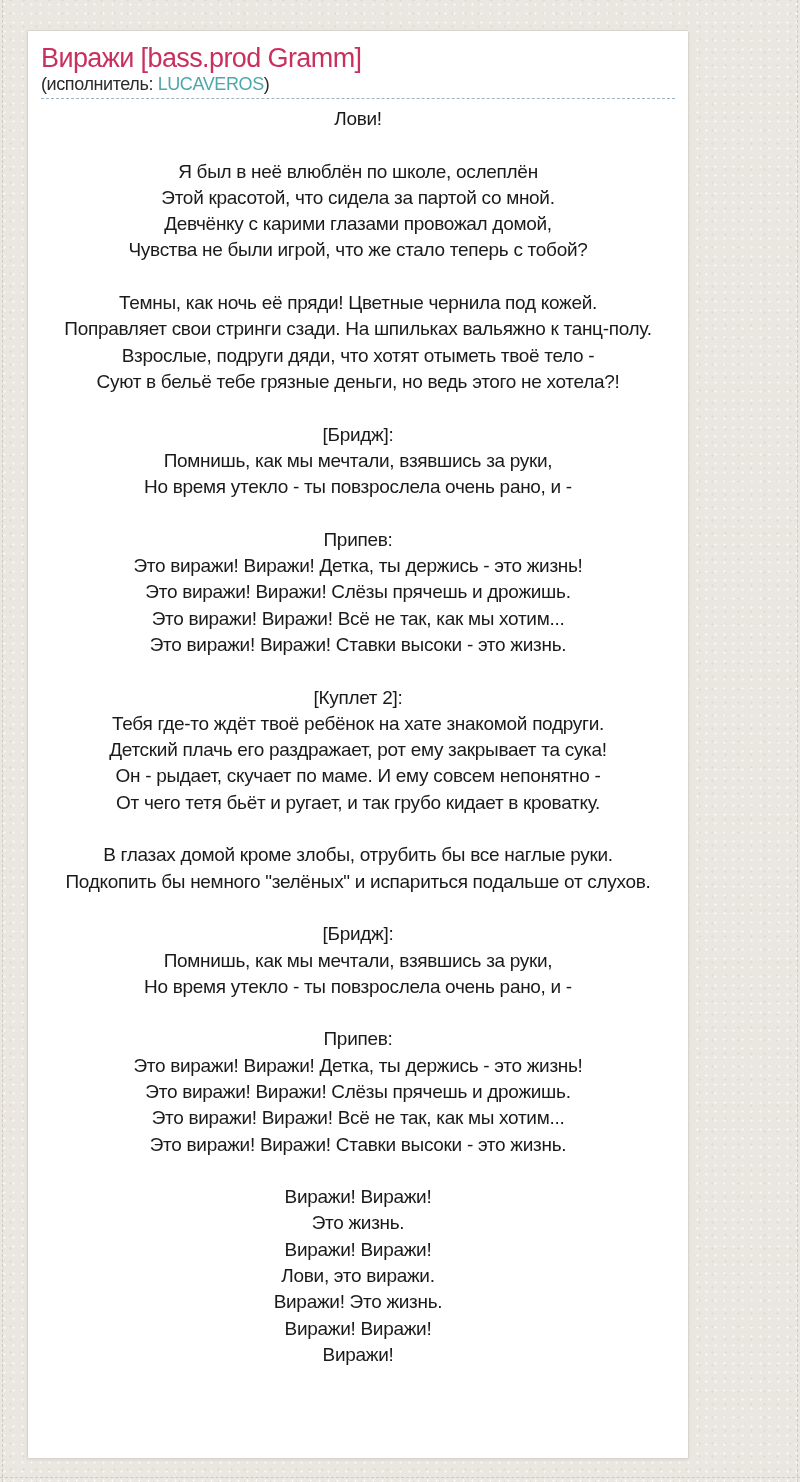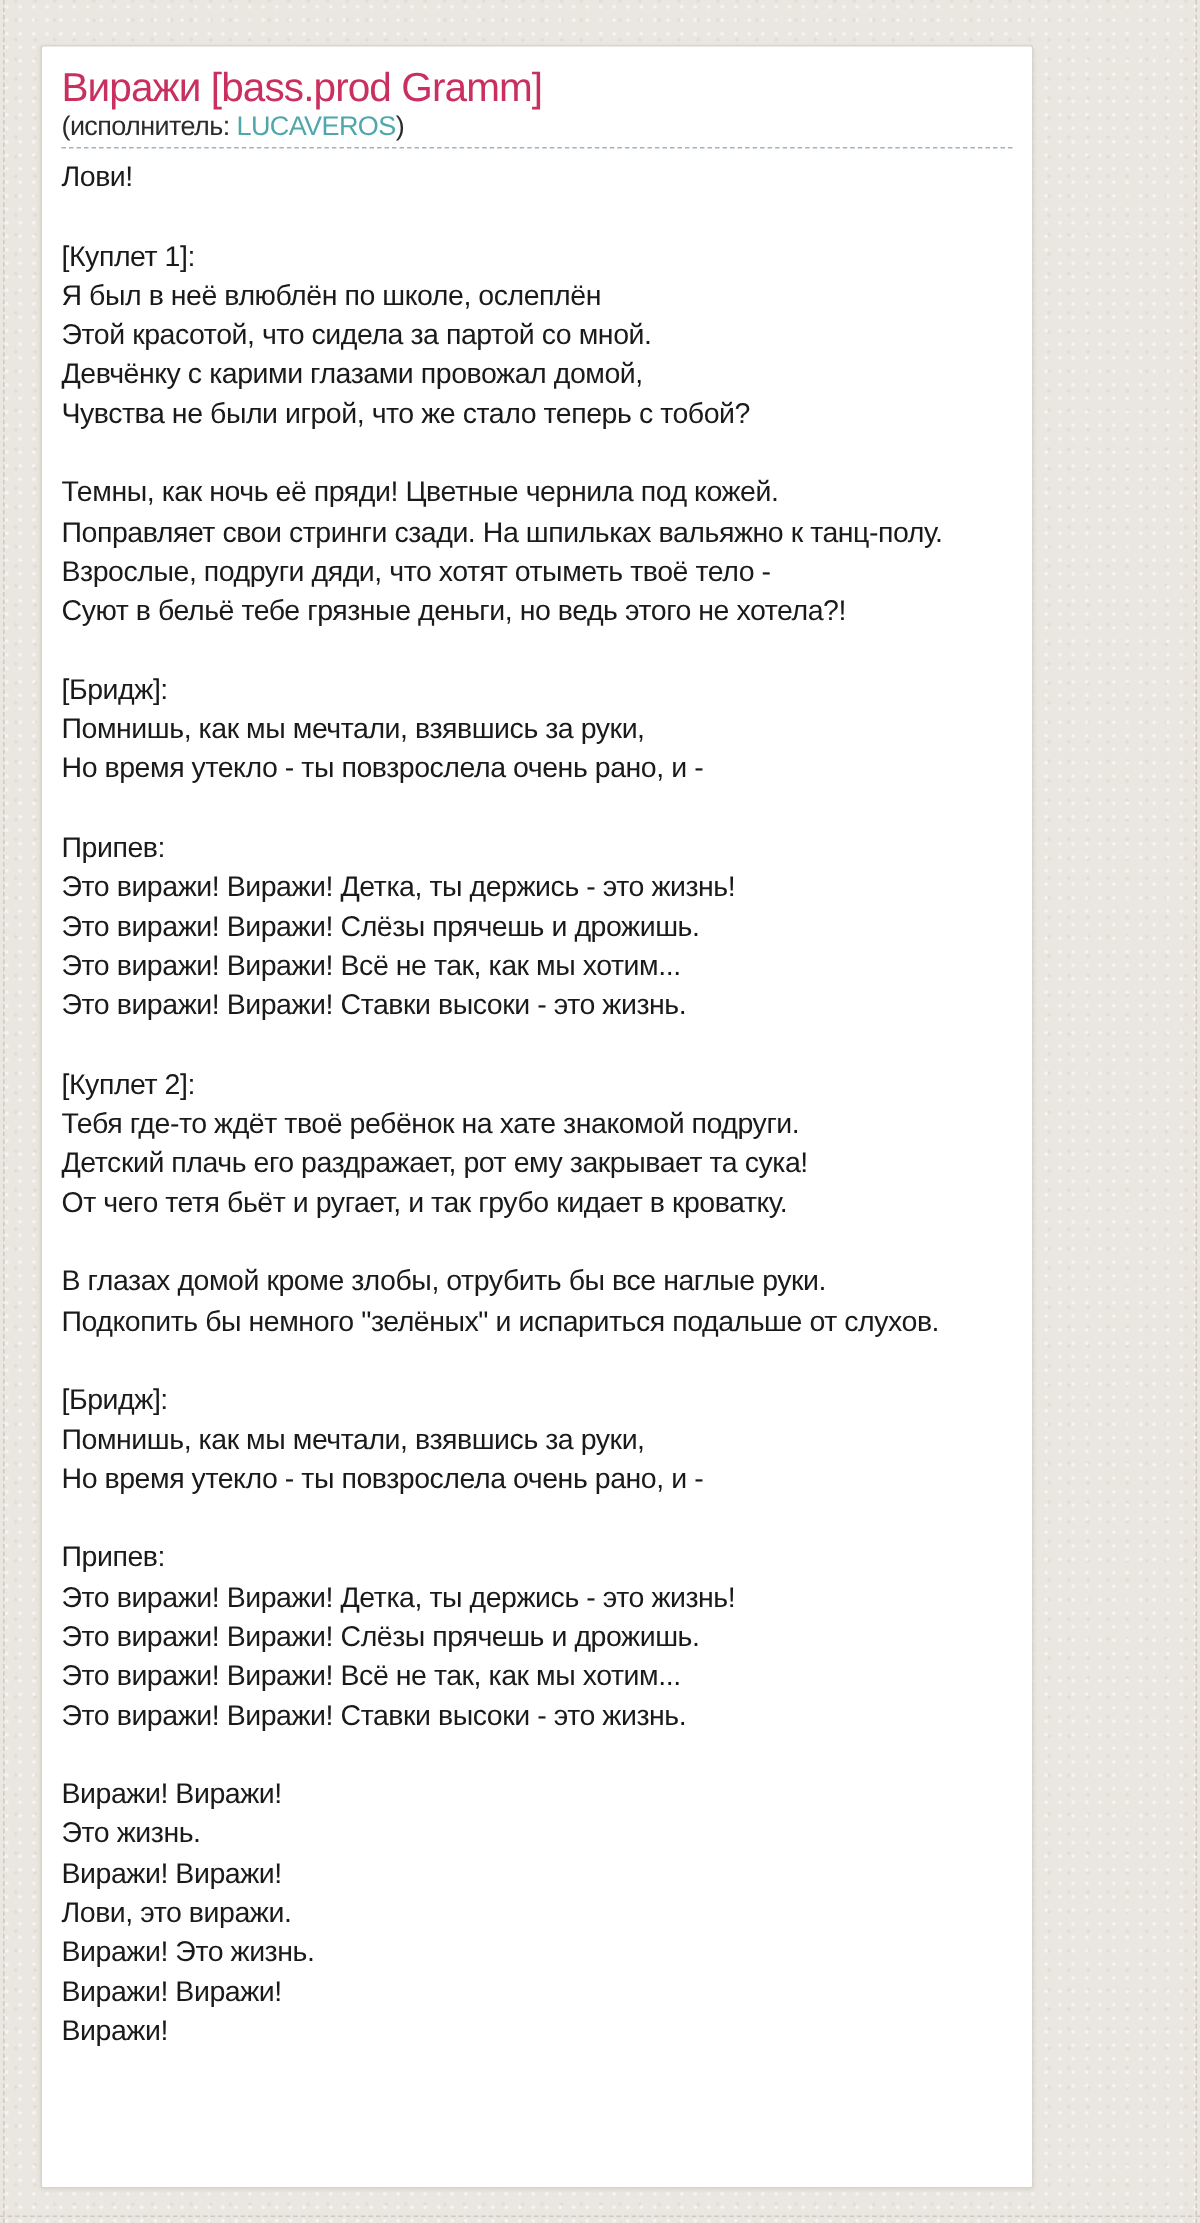--- a/index.html
+++ b/index.html
@@ -54,20 +54,21 @@
   .artist-link{
     color:var(--artist-link);
     text-decoration:none;
     cursor:pointer;
   }
   .lyrics{
     margin-top:7px;
     font-size:19px;line-height:26.3px;
     letter-spacing:-0.3px;
     color:var(--lyrics-text);
+    text-align:center;
   }
   .stanza{margin:0 0 26.3px 0;}
   .stanza:last-child{margin-bottom:0;}
   .line{white-space:pre;}
 </style>
 </head>
 <body>
 
 <div class="stitch-left"></div>
 <div class="stitch-right"></div>
@@ -77,21 +78,20 @@
   <h1 class="title">Виражи [bass.prod Gramm]</h1>
   <div class="artist-line">
     <span>(исполнитель:</span>
     <a class="artist-link">LUCAVEROS</a><span>)</span>
   </div>
   <div class="lyrics" id="lyrics-container">
       <div class="stanza">
         <div class="line">Лови!</div>
       </div>
       <div class="stanza">
-        <div class="line">[Куплет 1]:</div>
         <div class="line">Я был в неё влюблён по школе, ослеплён</div>
         <div class="line">Этой красотой, что сидела за партой со мной.</div>
         <div class="line">Девчёнку с карими глазами провожал домой,</div>
         <div class="line">Чувства не были игрой, что же стало теперь с тобой?</div>
       </div>
       <div class="stanza">
         <div class="line">Темны, как ночь её пряди! Цветные чернила под кожей.</div>
         <div class="line">Поправляет свои стринги сзади. На шпильках вальяжно к танц-полу.</div>
         <div class="line">Взрослые, подруги дяди, что хотят отыметь твоё тело -</div>
         <div class="line">Суют в бельё тебе грязные деньги, но ведь этого не хотела?!</div>
@@ -105,20 +105,21 @@
         <div class="line">Припев:</div>
         <div class="line">Это виражи! Виражи! Детка, ты держись - это жизнь!</div>
         <div class="line">Это виражи! Виражи! Слёзы прячешь и дрожишь.</div>
         <div class="line">Это виражи! Виражи! Всё не так, как мы хотим...</div>
         <div class="line">Это виражи! Виражи! Ставки высоки - это жизнь.</div>
       </div>
       <div class="stanza">
         <div class="line">[Куплет 2]:</div>
         <div class="line">Тебя где-то ждёт твоё ребёнок на хате знакомой подруги.</div>
         <div class="line">Детский плачь его раздражает, рот ему закрывает та сука!</div>
+        <div class="line">Он - рыдает, скучает по маме. И ему совсем непонятно -</div>
         <div class="line">От чего тетя бьёт и ругает, и так грубо кидает в кроватку.</div>
       </div>
       <div class="stanza">
         <div class="line">В глазах домой кроме злобы, отрубить бы все наглые руки.</div>
         <div class="line">Подкопить бы немного "зелёных" и испариться подальше от слухов.</div>
       </div>
       <div class="stanza">
         <div class="line">[Бридж]:</div>
         <div class="line">Помнишь, как мы мечтали, взявшись за руки,</div>
         <div class="line">Но время утекло - ты повзрослела очень рано, и -</div>

